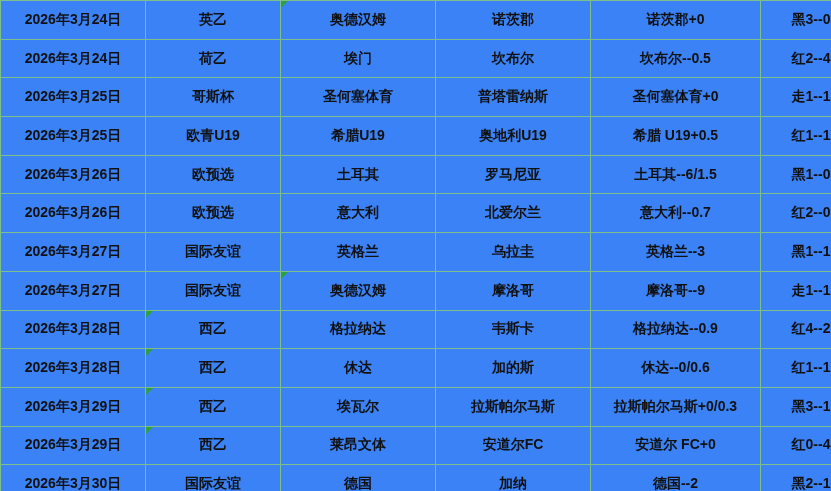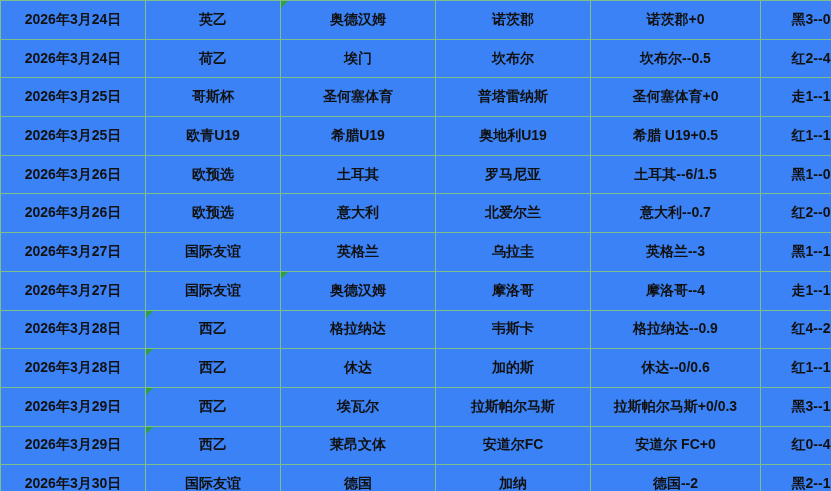--- a/index.html
+++ b/index.html
@@ -119,21 +119,21 @@
           <td class="c-home">英格兰</td>
           <td class="c-away">乌拉圭</td>
           <td class="c-pick">英格兰--3</td>
           <td class="c-result res-black">黑1--1</td>
         </tr>
         <tr>
           <td class="c-date">2026年3月27日</td>
           <td class="c-league">国际友谊</td>
           <td class="c-home mark">奥德汉姆</td>
           <td class="c-away">摩洛哥</td>
-          <td class="c-pick">摩洛哥--4</td>
+          <td class="c-pick">摩洛哥--9</td>
           <td class="c-result res-black">走1--1</td>
         </tr>
         <tr>
           <td class="c-date">2026年3月28日</td>
           <td class="c-league mark">西乙</td>
           <td class="c-home">格拉纳达</td>
           <td class="c-away">韦斯卡</td>
           <td class="c-pick">格拉纳达--0.9</td>
           <td class="c-result res-red">红4--2</td>
         </tr>

